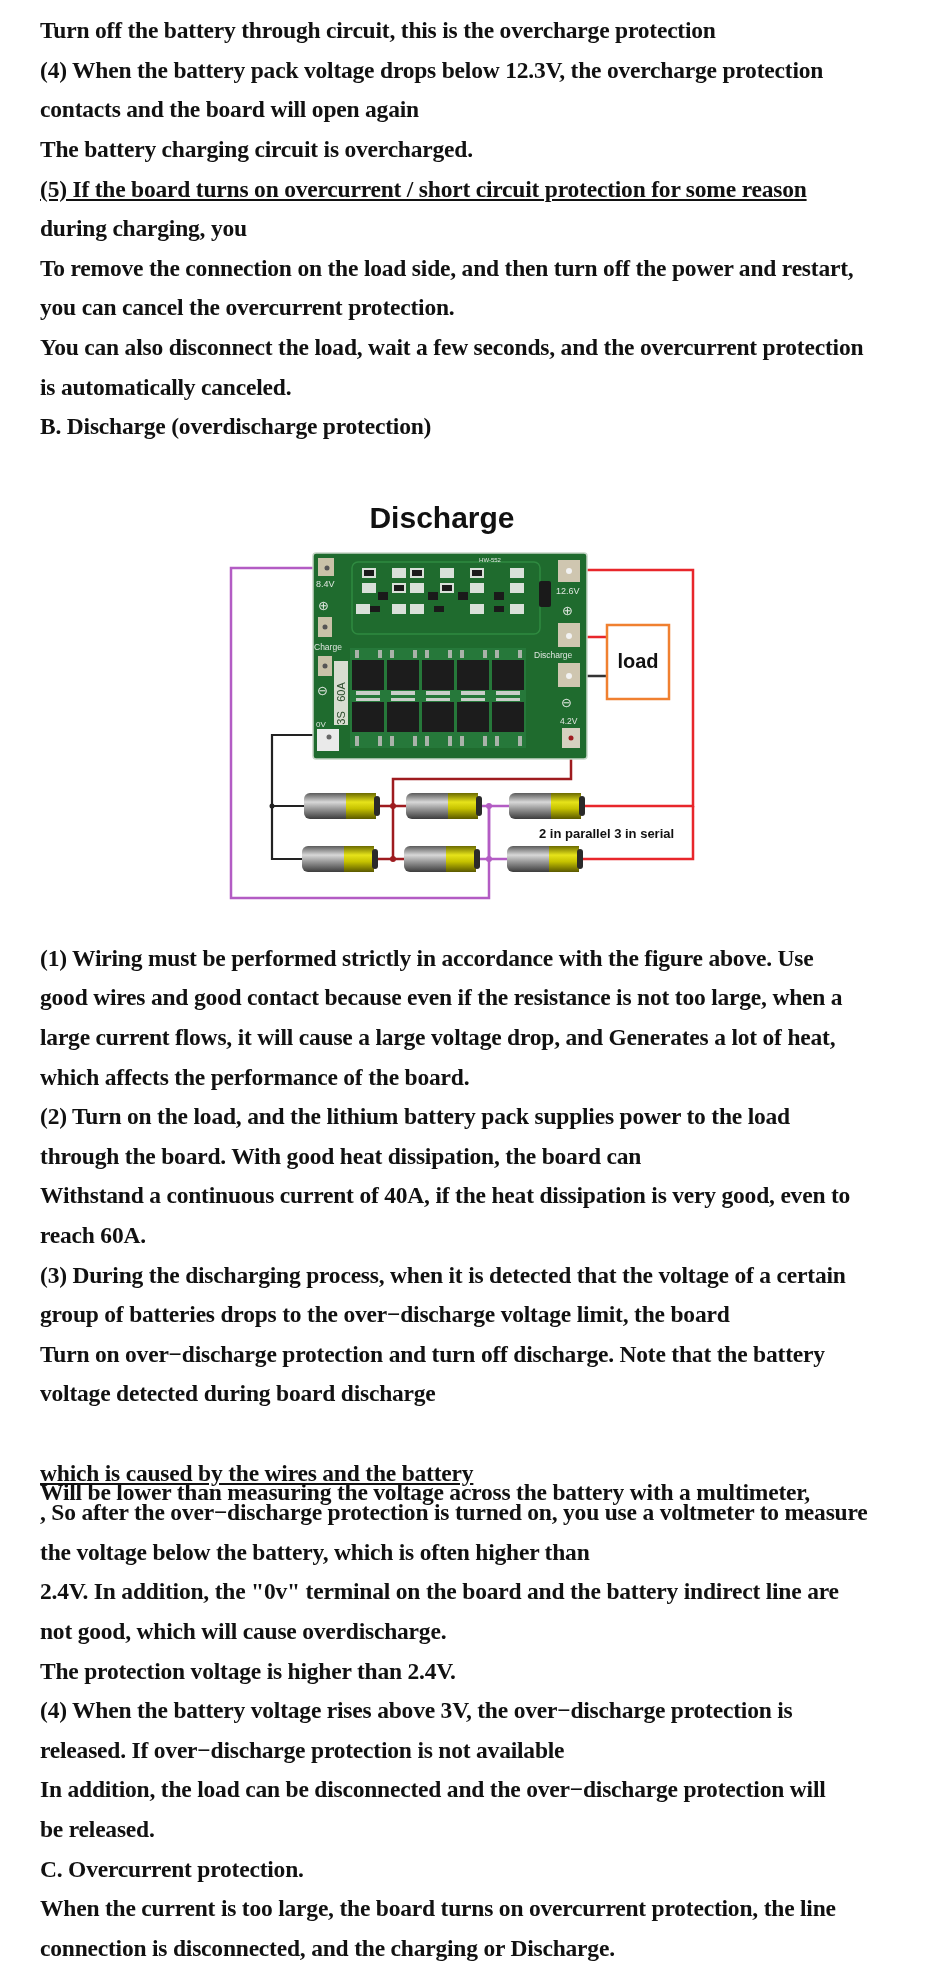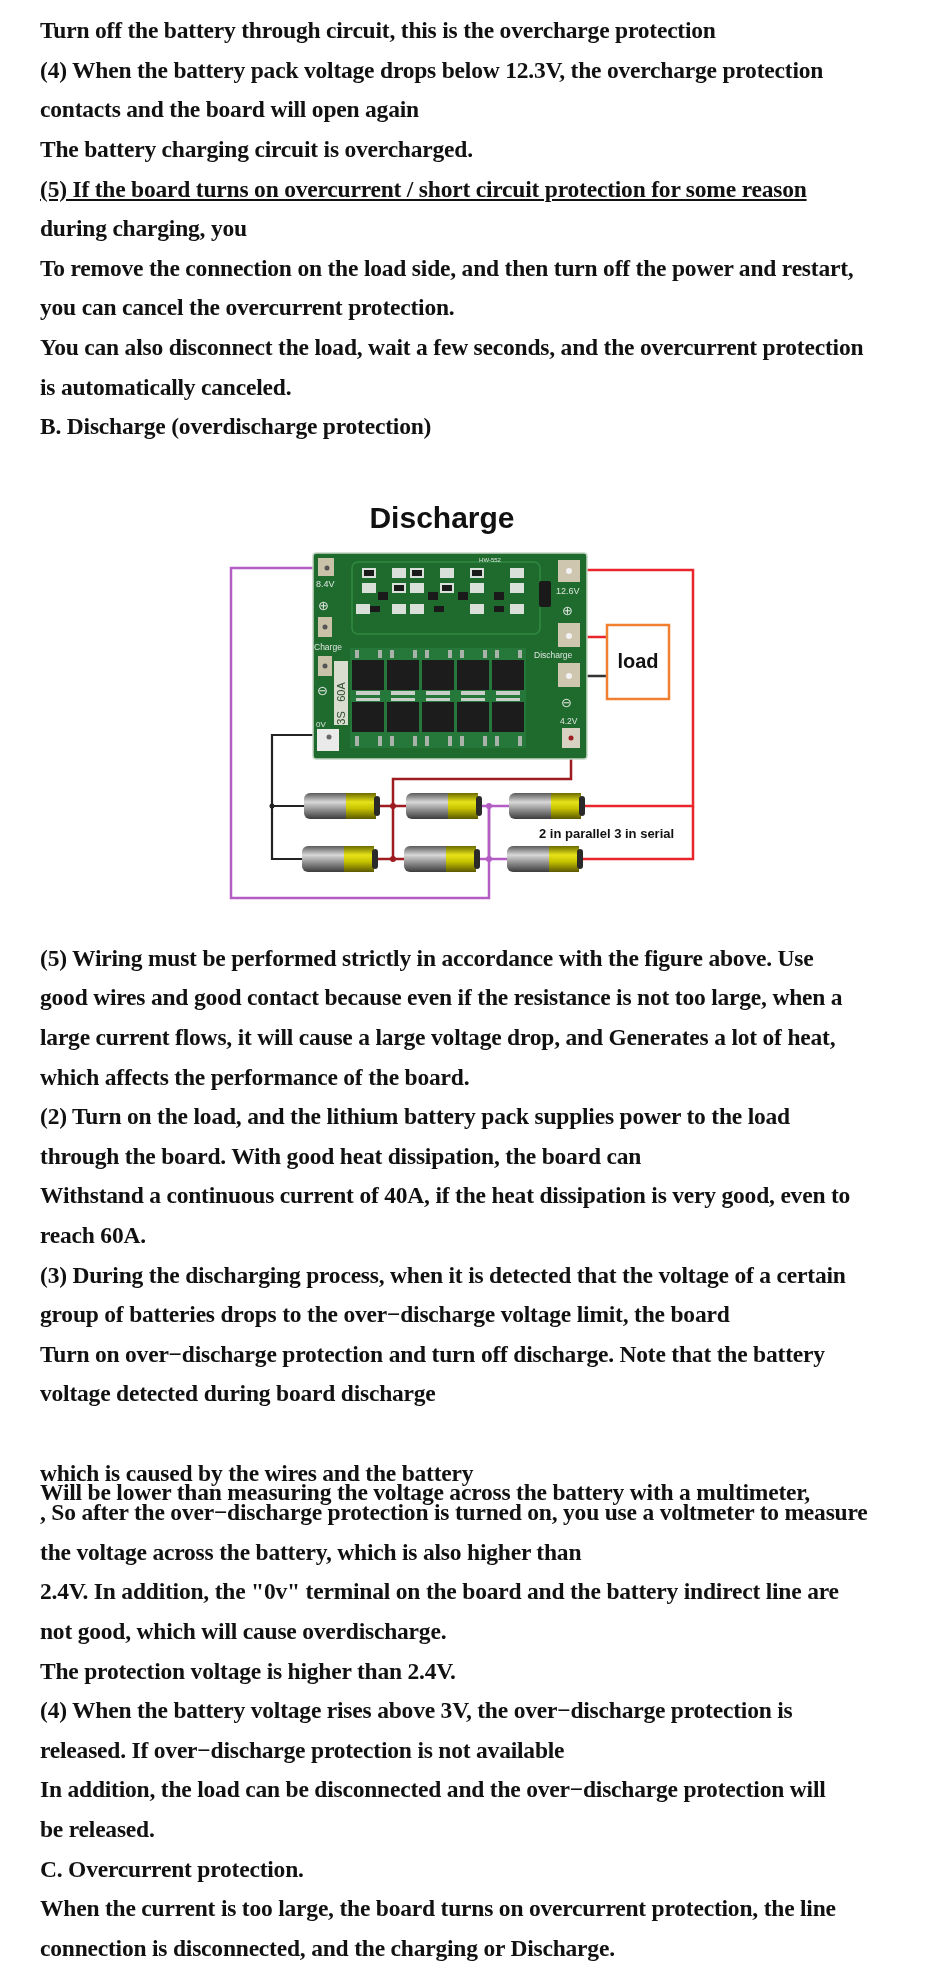--- a/index.html
+++ b/index.html
@@ -229,36 +229,36 @@
         <rect x="42" y="0" width="30" height="26" fill="url(#battCap)"></rect>
         <rect x="70" y="3" width="6" height="20" rx="3" fill="#2a2a2a"></rect>
       </g>
     </g>
 
     <text class="fig-title" x="539" y="358" font-size="13" fill="#111">2 in parallel 3 in serial</text>
   </svg>
 </div>
 
 <div class="text-block" style="top:0;">
-  <div class="line" style="top:943px;">(5) Wiring must be performed strictly in accordance with the figure above. Use</div>
+  <div class="line" style="top:943px;">(1) Wiring must be performed strictly in accordance with the figure above. Use</div>
   <div class="line" style="top:982px;">good wires and good contact because even if the resistance is not too large, when a</div>
   <div class="line" style="top:1022px;">large current flows, it will cause a large voltage drop, and Generates a lot of heat,</div>
   <div class="line" style="top:1062px;">which affects the performance of the board.</div>
   <div class="line" style="top:1101px;">(2) Turn on the load, and the lithium battery pack supplies power to the load</div>
   <div class="line" style="top:1141px;">through the board. With good heat dissipation, the board can</div>
   <div class="line" style="top:1180px;">Withstand a continuous current of 40A, if the heat dissipation is very good, even to</div>
   <div class="line" style="top:1220px;">reach 60A.</div>
   <div class="line" style="top:1260px;">(3) During the discharging process, when it is detected that the voltage of a certain</div>
   <div class="line" style="top:1299px;">group of batteries drops to the over−discharge voltage limit, the board</div>
   <div class="line" style="top:1339px;">Turn on over−discharge protection and turn off discharge. Note that the battery</div>
   <div class="line" style="top:1378px;">voltage detected during board discharge</div>
   <div class="line" style="top:1477px;">Will be lower than measuring the voltage across the battery with a multimeter,</div>
-  <div class="line" style="top:1458px;">which is caused by the wires and the battery</div>
+  <div class="line" style="top:1458px;text-decoration:underline;">which is caused by the wires and the battery</div>
   <div class="line" style="top:1497px;">, So after the over−discharge protection is turned on, you use a voltmeter to measure</div>
-  <div class="line" style="top:1537px;">the voltage across the battery, which is also higher than</div>
+  <div class="line" style="top:1537px;">the voltage below the battery, which is often higher than</div>
   <div class="line" style="top:1576px;">2.4V. In addition, the "0v" terminal on the board and the battery indirect line are</div>
   <div class="line" style="top:1616px;">not good, which will cause overdischarge.</div>
   <div class="line" style="top:1656px;">The protection voltage is higher than 2.4V.</div>
   <div class="line" style="top:1695px;">(4) When the battery voltage rises above 3V, the over−discharge protection is</div>
   <div class="line" style="top:1735px;">released. If over−discharge protection is not available</div>
   <div class="line" style="top:1774px;">In addition, the load can be disconnected and the over−discharge protection will</div>
   <div class="line" style="top:1814px;">be released.</div>
   <div class="line" style="top:1854px;">C. Overcurrent protection.</div>
   <div class="line" style="top:1893px;">When the current is too large, the board turns on overcurrent protection, the line</div>
   <div class="line" style="top:1933px;">connection is disconnected, and the charging or Discharge.</div>

